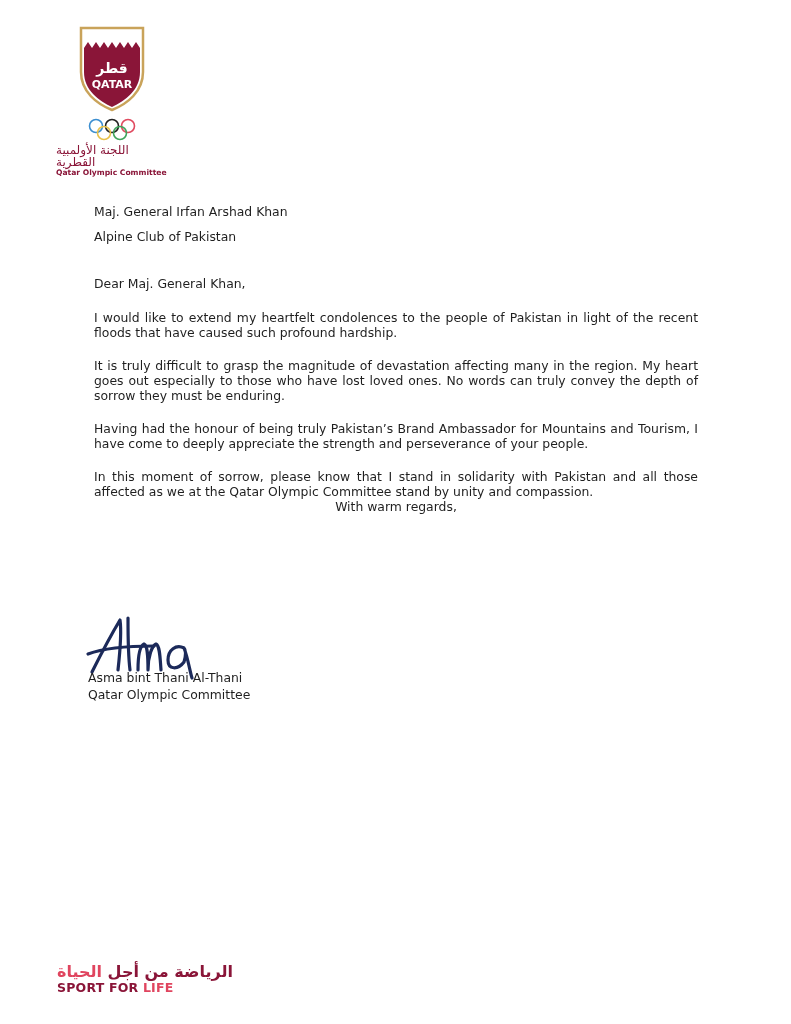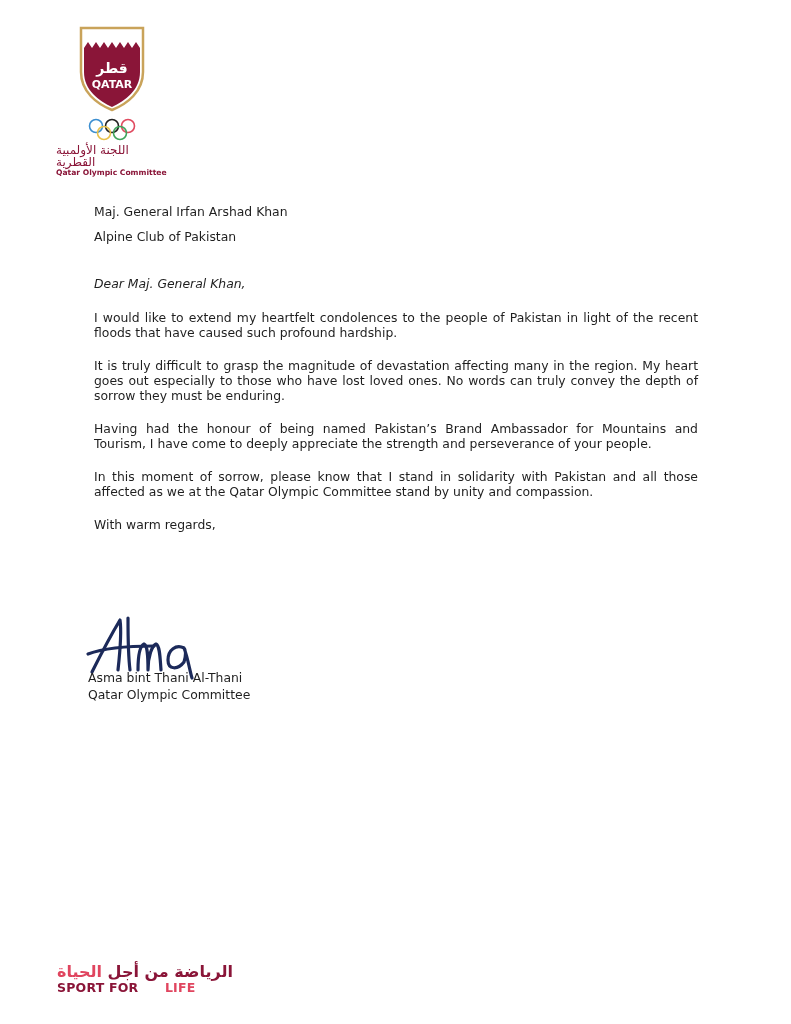--- a/index.html
+++ b/index.html
@@ -8,31 +8,31 @@
       font-family: "DejaVu Sans", sans-serif; color: #1f1f1f;
     }
     .logo { position: absolute; left: 56px; top: 26px; width: 112px; text-align: left; }
     .shield { display: block; margin: 0 auto; }
     .rings { display: block; margin: 6px auto 0; }
     .logo-ar { font-size: 12px; color: #8a1538; margin-top: 2px; line-height: 12px; }
     .logo-en { font-size: 7.6px; color: #8a1538; font-weight: bold; line-height: 10px; white-space: nowrap; }
 
     .letter { position: absolute; left: 94px; top: 204px; width: 604px; font-size: 12.4px; }
     .addr-line { height: 25px; line-height: 16px; }
-    .salutation { margin-top: 22px; line-height: 16px; font-style: italic; }
+    .salutation { margin-top: 22px; line-height: 16px; }
     .para { margin-top: 18px; line-height: 15px; text-align: justify; }
-    .closing { margin-top: 18px; line-height: 16px; }
+    .closing { line-height: 16px; text-align: center; }
 
     .signature { position: absolute; left: 84px; top: 612px; }
     .sig-block { position: absolute; left: 88px; top: 669px; font-size: 12.4px; line-height: 17px; }
 
     .footer { position: absolute; left: 57px; top: 964px; }
     .footer-ar { font-size: 16px; font-weight: bold; color: #8a1538; line-height: 16px; direction: rtl; text-align: left; }
     .footer-en { font-size: 12.5px; font-weight: bold; letter-spacing: 0.2px; color: #8a1538; line-height: 16px; }
-    .footer-en .hl { color: #e0455f; margin-left: 22px; }
+    .footer-en .hl { color: #e0455f; }
     .footer-ar .hl { color: #e0455f; }
   </style>
 </head>
 <body>
 
 <div class="logo">
   <svg class="shield" width="66" height="86" viewBox="0 0 66 86">
     <path d="M2 2 H64 V46 C64 66 48 78 33 84 C18 78 2 66 2 46 Z" fill="#ffffff" stroke="#c9a35a" stroke-width="2.5"></path>
     <path d="M5 22 L9 16 L13 22 L17 16 L21 22 L25 16 L29 22 L33 16 L37 22 L41 16 L45 22 L49 16 L53 22 L57 16 L61 22 V46 C61 64 46 75 33 81 C20 75 5 64 5 46 Z" fill="#8a1538"></path>
     <text x="33" y="47" text-anchor="middle" font-family="DejaVu Sans, sans-serif" font-size="14" font-weight="bold" fill="#ffffff">قطر</text>
@@ -50,21 +50,21 @@
 </div>
 
 <div class="letter">
   <div>
     <div class="addr-line">Maj. General Irfan Arshad Khan</div>
     <div class="addr-line">Alpine Club of Pakistan</div>
   </div>
   <div class="salutation">Dear Maj. General Khan,</div>
   <div class="para">I would like to extend my heartfelt condolences to the people of Pakistan in light of the recent floods that have caused such profound hardship.</div>
   <div class="para">It is truly difficult to grasp the magnitude of devastation affecting many in the region. My heart goes out especially to those who have lost loved ones. No words can truly convey the depth of sorrow they must be enduring.</div>
-  <div class="para">Having had the honour of being named Pakistan’s Brand Ambassador for Mountains and Tourism, I have come to deeply appreciate the strength and perseverance of your people.</div>
+  <div class="para">Having had the honour of being truly Pakistan’s Brand Ambassador for Mountains and Tourism, I have come to deeply appreciate the strength and perseverance of your people.</div>
   <div class="para">In this moment of sorrow, please know that I stand in solidarity with Pakistan and all those affected as we at the Qatar Olympic Committee stand by unity and compassion.</div>
   <div class="closing">With warm regards,</div>
 </div>
 
 <svg class="signature" width="140" height="70" viewBox="0 0 140 70">
   <g fill="none" stroke="#1c2a5a" stroke-width="3.2" stroke-linecap="round" stroke-linejoin="round">
     <path d="M4 42 C20 36 40 34 70 34"></path>
     <path d="M8 60 C18 40 30 18 36 8 C38 22 36 40 34 58"></path>
     <path d="M44 6 C44 24 44 42 46 58"></path>
     <path d="M54 58 C54 44 56 34 60 32 C64 34 64 46 64 58 C64 44 68 34 72 32 C76 34 76 46 77 58"></path>

